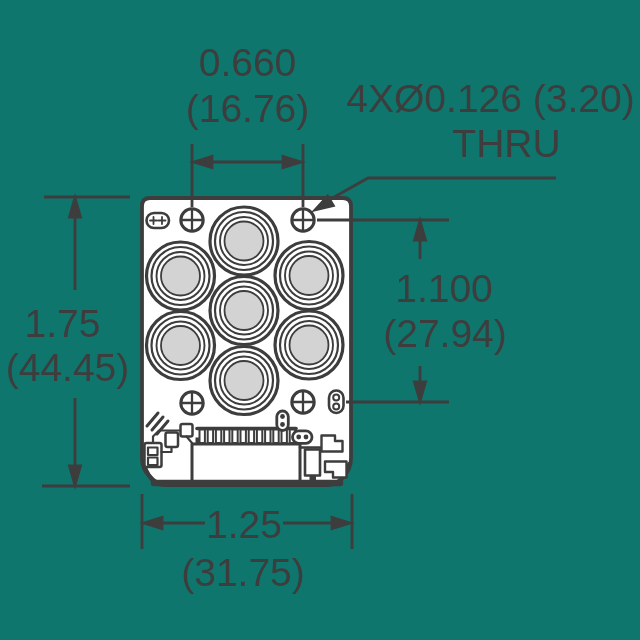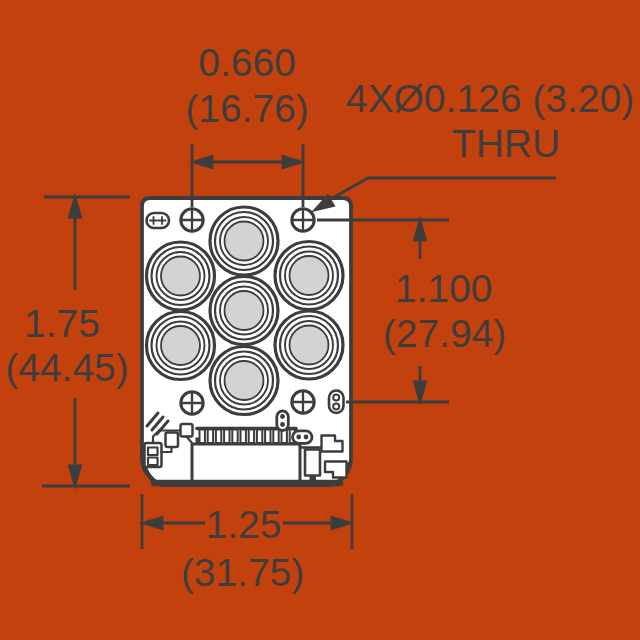--- a/index.html
+++ b/index.html
@@ -4,21 +4,21 @@
 <style>
   html, body {
     margin: 0;
     padding: 0;
     background: #ffffff;
   }
   .canvas {
     position: relative;
     width: 640px;
     height: 640px;
-    background: #c2410c;
+    background: #0f766e;
     overflow: hidden;
   }
   svg {
     display: block;
   }
   .dim-text {
     font-family: "Liberation Sans", sans-serif;
     font-size: 39px;
     fill: #3d3d3d;
   }

